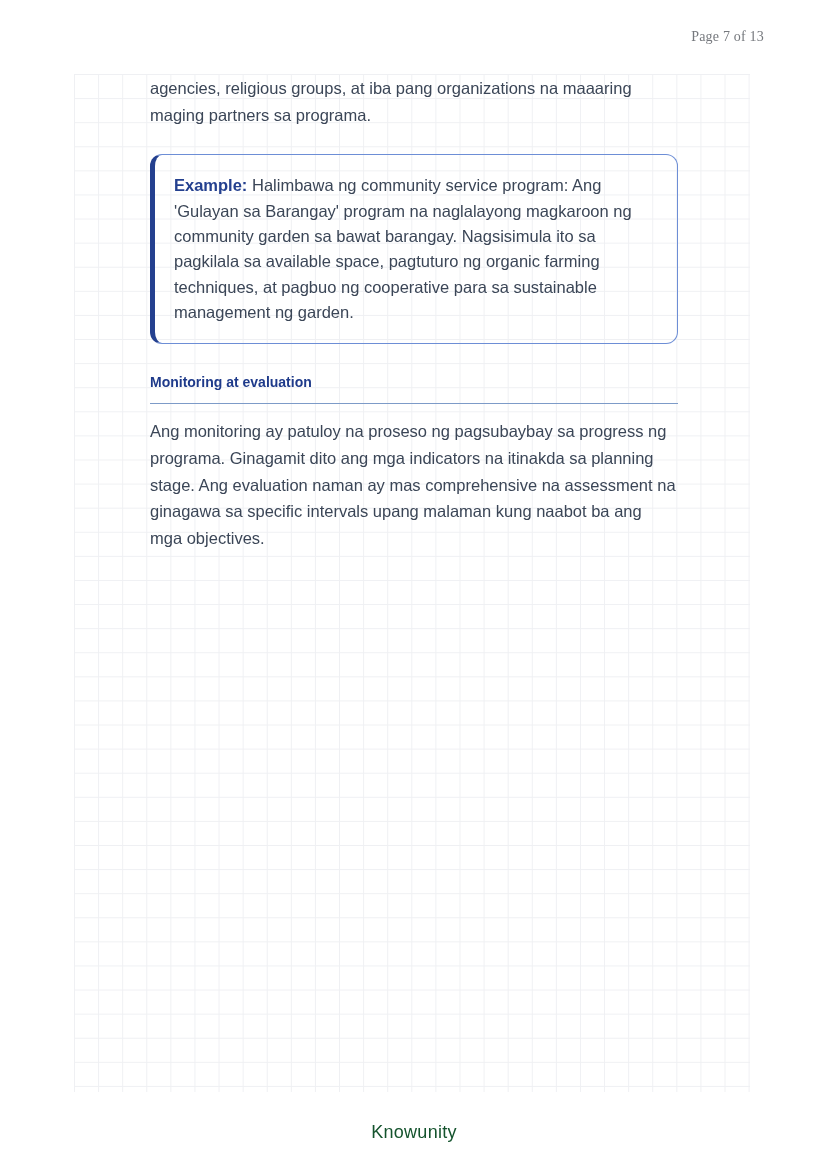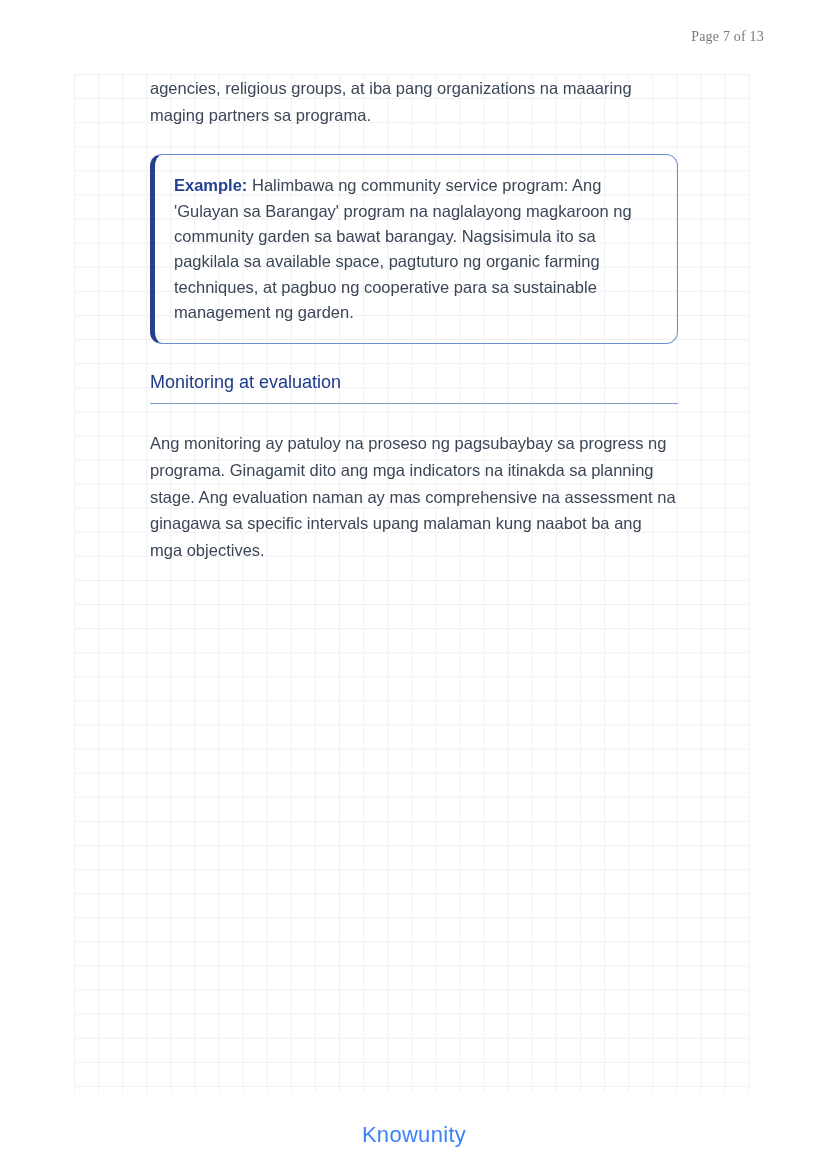--- a/index.html
+++ b/index.html
@@ -58,37 +58,37 @@
     padding: 18px 24px 18px 19px;
     line-height: 25.3px;
   }
   .example-label {
     color: #24408f;
     font-weight: bold;
   }
   h2.section-heading {
     margin: 26px 0 0 0;
     padding: 0 0 9px 0;
-    font-size: 18px;
+    font-size: 14px;
     line-height: 24px;
-    font-weight: normal;
+    font-weight: bold;
     color: #1e3a8a;
     border-bottom: 1.5px solid #7d9bc8;
   }
   .content p.after-heading {
-    margin-top: 26px;
+    margin-top: 14px;
   }
   .brand-footer {
     position: absolute;
     left: 0;
     right: 0;
     top: 1122px;
     text-align: center;
-    font-size: 22px;
-    color: #3b82f6;
+    font-size: 18px;
+    color: #14532d;
     letter-spacing: 0.3px;
   }
 </style>
 </head>
 <body>
 
 <div class="page-number">Page 7 of 13</div>
 
 <div class="sheet">
   <div class="content">

